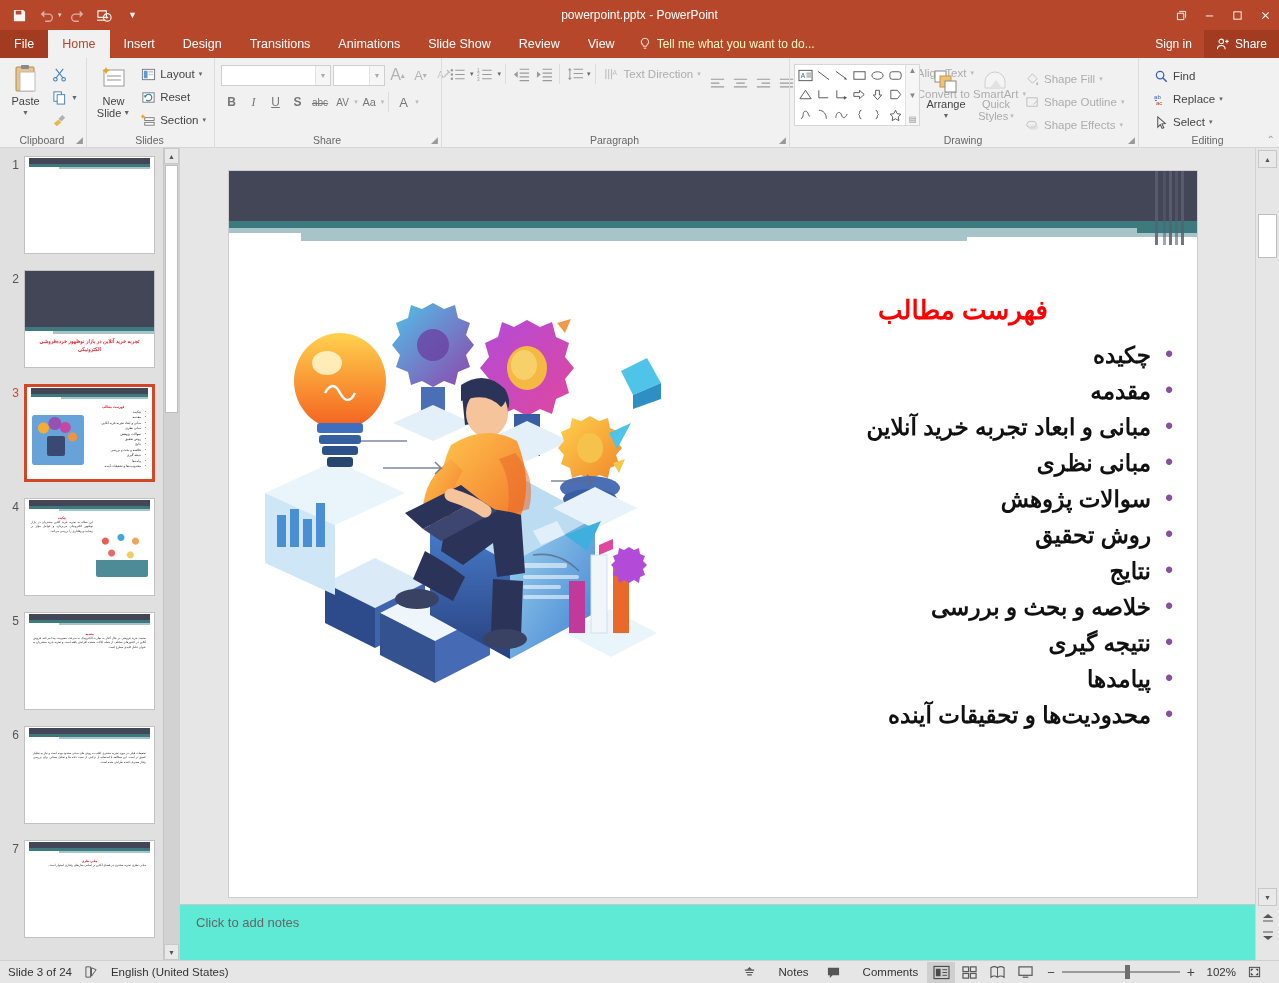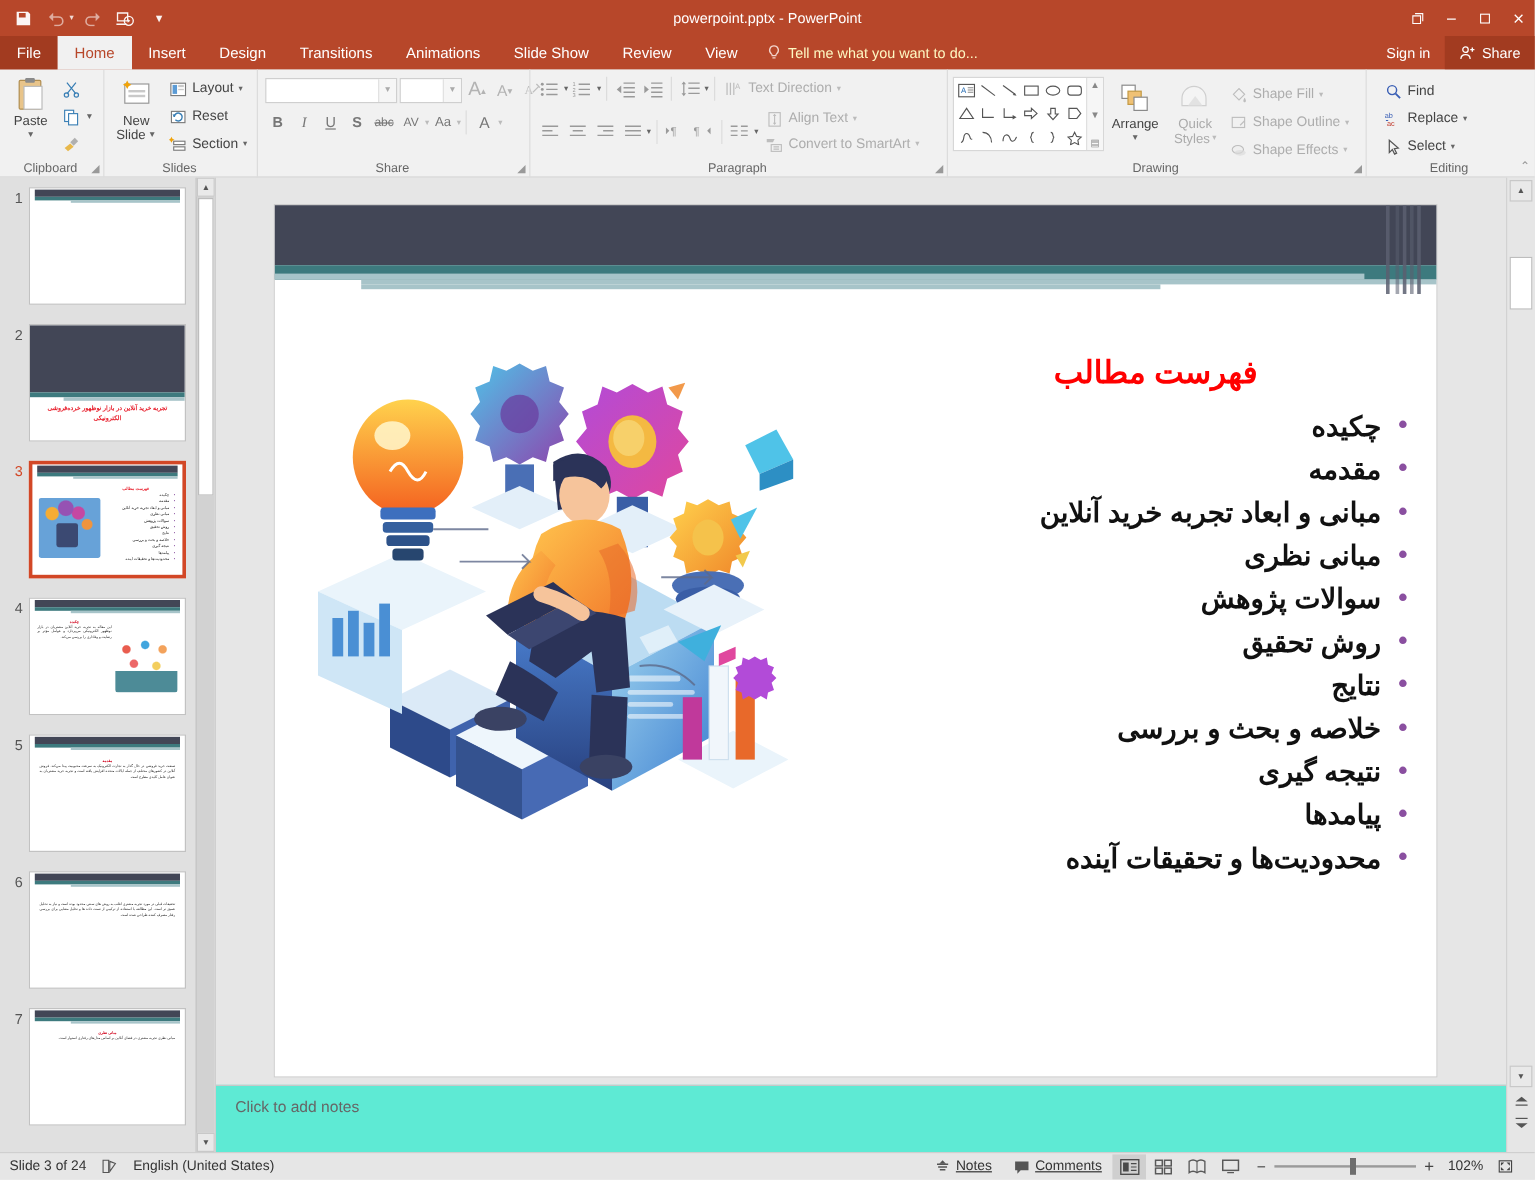--- a/index.html
+++ b/index.html
@@ -281,21 +281,21 @@
   }
 
   
   .status {
     height: 23px; background: #e6e6e6; border-top: 1px solid #cfcfcf;
     display: flex; align-items: center; font-size: 11.5px; color: #333; flex: none;
   }
   .st-left { display: flex; align-items: center; gap: 12px; padding-left: 8px; }
   .st-right { margin-left: auto; display: flex; align-items: center; gap: 0px; padding-right: 6px; }
   .st-btn {
-    display: flex; align-items: center; gap: 5px; padding: 0 9px; height: 22px; color: #333; text-decoration: underline;
+    display: flex; align-items: center; gap: 23px; padding: 0 9px; height: 22px; color: #333;
   }
   .viewbtn {
     width: 28px; height: 21px; display: flex; align-items: center; justify-content: center;
     color: #595959;
   }
   .viewbtn.active { background: #cfcfcf; }
   .zoomwrap { display: flex; align-items: center; gap: 7px; padding: 0 8px; }
   .zslider { position: relative; width: 118px; height: 14px; }
   .ztrack {
     position: absolute; left: 0; right: 0; top: 6px; height: 2px; background: #9a9a9a;
@@ -538,21 +538,21 @@
           <div class="sep-v"></div>
           <div class="fbtn" style="font-size:13px">A</div>
           <span class="caret dis">▾</span>
         </div>
       </div>
       <div class="rg-label">Share</div>
       <div class="rg-dialog">◢</div>
     </div>
 
     <div class="rgroup" style="width:348px">
-      <div class="rg-body" style="flex-direction:column">
+      <div class="rg-body" style="flex-direction:row">
         <div class="prow">
           <div class="pbtn">
             <svg width="17" height="15" viewBox="0 0 18 15">
                 <circle cx="2" cy="3" r="1.3" fill="#9a9a9a"></circle>
                 <circle cx="2" cy="7.5" r="1.3" fill="#9a9a9a"></circle>
                 <circle cx="2" cy="12" r="1.3" fill="#9a9a9a"></circle>
                 <path stroke="#9a9a9a" stroke-width="1.2" d="M5.5 3h10M5.5 7.5h10M5.5 12h10"></path>
               </svg>
           </div>
           <span class="caret">▾</span>

